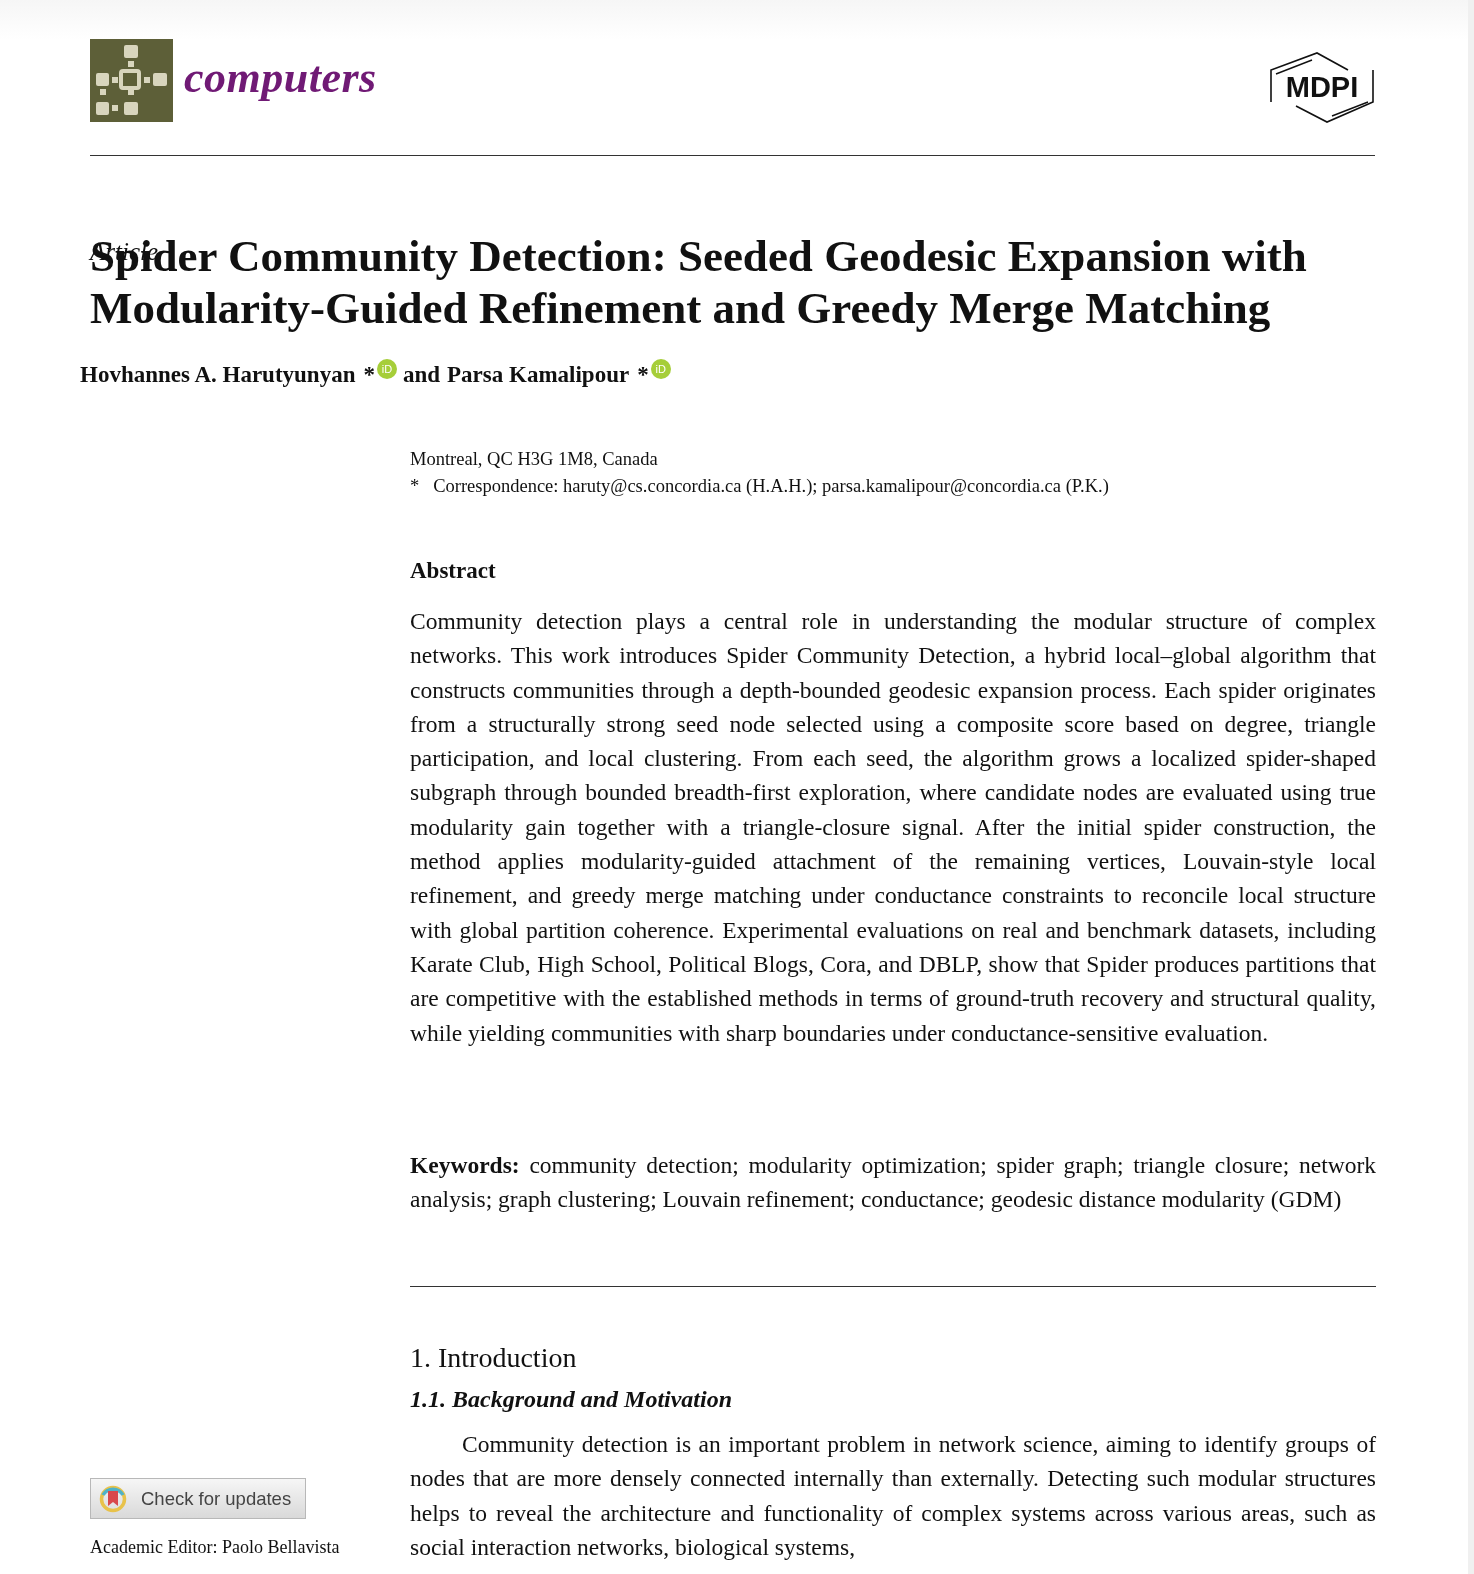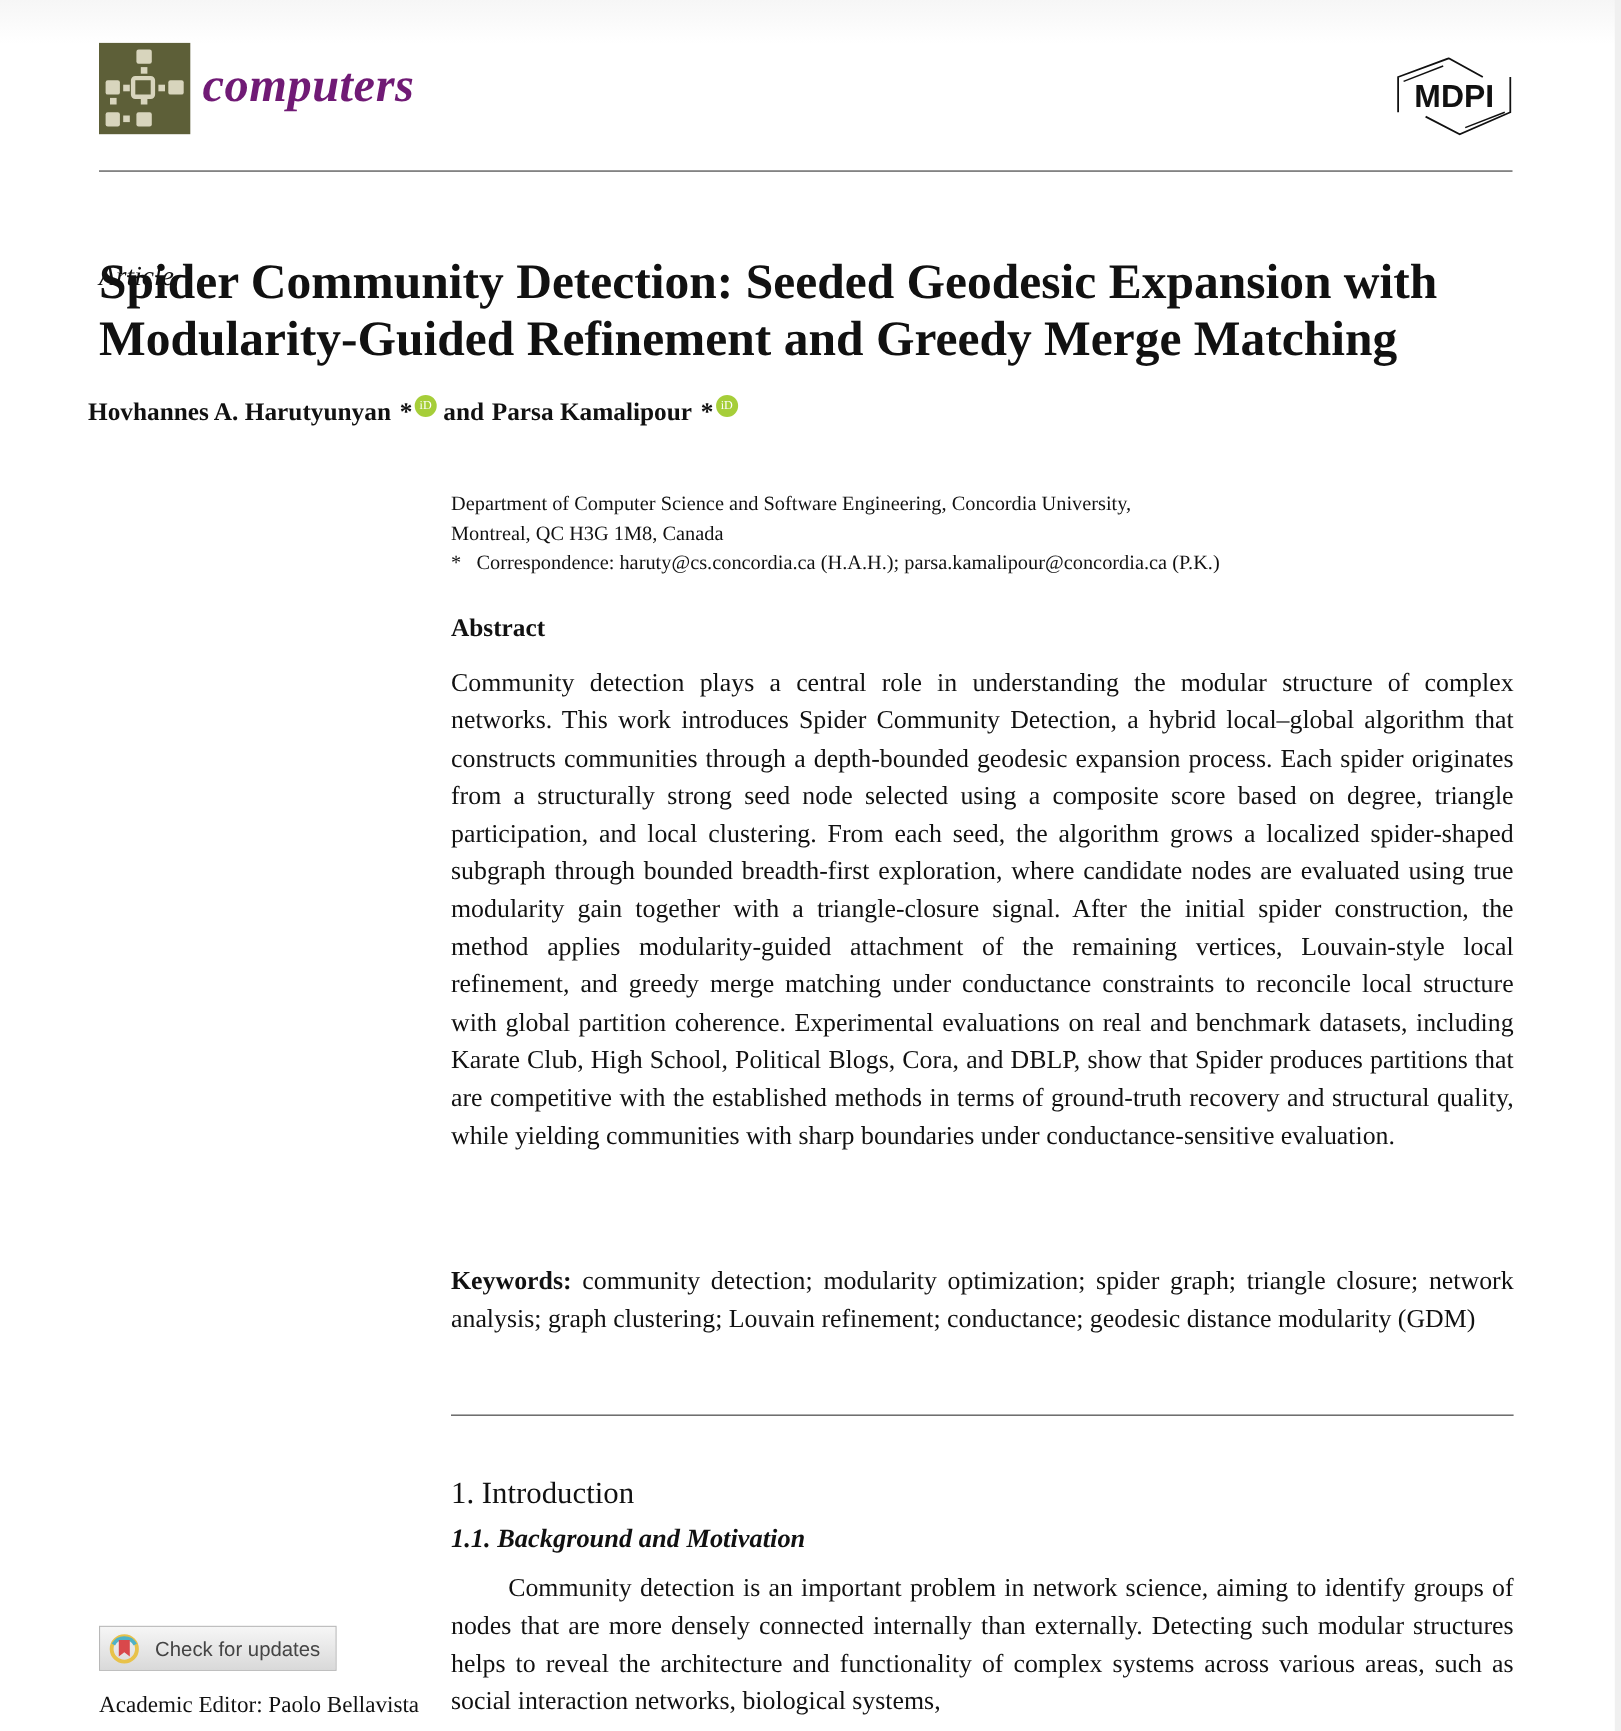--- a/index.html
+++ b/index.html
@@ -15,41 +15,41 @@
 
   .journal-logo { position: absolute; left: 90px; top: 39px; width: 83px; height: 83px; background: #5d5f38; }
   .journal-name { position: absolute; left: 184px; top: 52px; font-size: 44px; font-style: italic; font-weight: bold; color: #701a75; letter-spacing: 0.5px; }
   .mdpi-logo { position: absolute; left: 1268px; top: 52px; width: 108px; height: 72px; }
 
   .header-rule { position: absolute; left: 90px; top: 155px; width: 1285px; height: 1px; background: #333; }
 
   .article-type { position: absolute; left: 90px; top: 196px; font-size: 25px; font-style: italic; margin-top: 42px; }
   .title { position: absolute; left: 90px; top: 230px; width: 1300px; font-size: 45px; font-weight: bold; line-height: 52px; }
   .authors { position: absolute; left: 80px; top: 362px; font-size: 23px; font-weight: bold; display: flex; align-items: center; white-space: nowrap; }
-  .orcid { display: inline-block; width: 20px; height: 20px; border-radius: 50%; background: #a6ce39; color: #fff; font-family: Liberation Serif, serif; font-size: 11px; font-weight: normal; line-height: 20px; text-align: center; margin: -12px 6px 0 2px; }
+  .orcid { display: inline-block; width: 20px; height: 20px; border-radius: 50%; background: #a6ce39; color: #fff; font-family: Liberation Sans, sans-serif; font-size: 11px; font-weight: normal; line-height: 20px; text-align: center; margin: -12px 6px 0 2px; }
 
   .affil { position: absolute; left: 410px; top: 446px; font-size: 18.5px; line-height: 26.5px; width: 900px; }
 
   .abstract-heading { position: absolute; left: 410px; top: 558px; font-size: 23px; font-weight: bold; }
   .abstract-body { position: absolute; left: 410px; top: 604px; width: 966px; font-size: 23.5px; line-height: 34.3px; text-align: justify; hyphens: manual; }
 
   .keywords { position: absolute; left: 410px; top: 1148px; width: 966px; font-size: 23.5px; line-height: 34px; text-align: justify; }
   .keywords b { font-weight: bold; }
 
   .section-rule { position: absolute; left: 410px; top: 1286px; width: 966px; height: 1px; background: #333; }
 
   .sec-heading { position: absolute; left: 410px; top: 1342px; font-size: 28px; font-weight: normal; }
   .subsec-heading { position: absolute; left: 410px; top: 1386px; font-size: 24px; font-style: italic; }
   .intro-body { position: absolute; left: 410px; top: 1427px; width: 966px; font-size: 23.5px; line-height: 34.3px; text-align: justify; text-indent: 52px; }
 
   .check-updates { position: absolute; left: 90px; top: 1478px; width: 216px; height: 41px; background: linear-gradient(#f6f6f6, #d9d9d9); border: 1px solid #b8b8b8; display: flex; align-items: center; padding-left: 8px; cursor: pointer; }
   .check-updates .cu-icon { width: 28px; height: 28px; margin-right: 14px; }
   .check-updates .cu-label { font-family: "Liberation Sans", "DejaVu Sans", sans-serif; font-size: 18.5px; color: #444; }
 
-  .academic-editor { position: absolute; left: 90px; top: 1537px; font-size: 21px; }
+  .academic-editor { position: absolute; left: 90px; top: 1537px; font-size: 18px; }
 </style>
 </head>
 <body>
 
 <div class="page">
   <div class="top-fade"></div>
   <div class="right-edge"></div>
 
   <div class="journal-logo">
     <svg width="83" height="83" viewBox="0 0 83 83">
@@ -90,21 +90,20 @@
     <span>Hovhannes A. Harutyunyan</span>
     <span style="margin-left:8px;">*</span>
     <span class="orcid">iD</span>
     <span style="margin-right:7px;">and</span>
     <span>Parsa Kamalipour</span>
     <span style="margin-left:8px;">*</span>
     <span class="orcid">iD</span>
   </div>
 
   <div class="affil">
-    <div>Department of Computer Science and Software Engineering, Concordia University,</div>
     <div>Montreal, QC H3G 1M8, Canada</div>
     <div>
       <span>*</span>&nbsp;&nbsp;
       <span>Correspondence:</span>
       <span>haruty@cs.concordia.ca (H.A.H.); parsa.kamalipour@concordia.ca (P.K.)</span>
     </div>
   </div>
 
   <h2 class="abstract-heading">Abstract</h2>
   <p class="abstract-body">Community detection plays a central role in understanding the modular structure of com­plex networks. This work introduces Spider Community Detection, a hybrid local–global algorithm that constructs communities through a depth-bounded geodesic expansion process. Each spider originates from a structurally strong seed node selected using a com­posite score based on degree, triangle participation, and local clustering. From each seed, the algorithm grows a localized spider-shaped subgraph through bounded breadth-first exploration, where candidate nodes are evaluated using true modularity gain together with a triangle-closure signal.  After the initial spider construction, the method applies modularity-guided attachment of the remaining vertices, Louvain-style local refinement, and greedy merge matching under conductance constraints to reconcile local structure with global partition coherence. Experimental evaluations on real and benchmark datasets, including Karate Club, High School, Political Blogs, Cora, and DBLP, show that Spider produces partitions that are competitive with the established methods in terms of ground-truth recovery and structural quality, while yielding communities with sharp boundaries under conductance-sensitive evaluation.</p>

